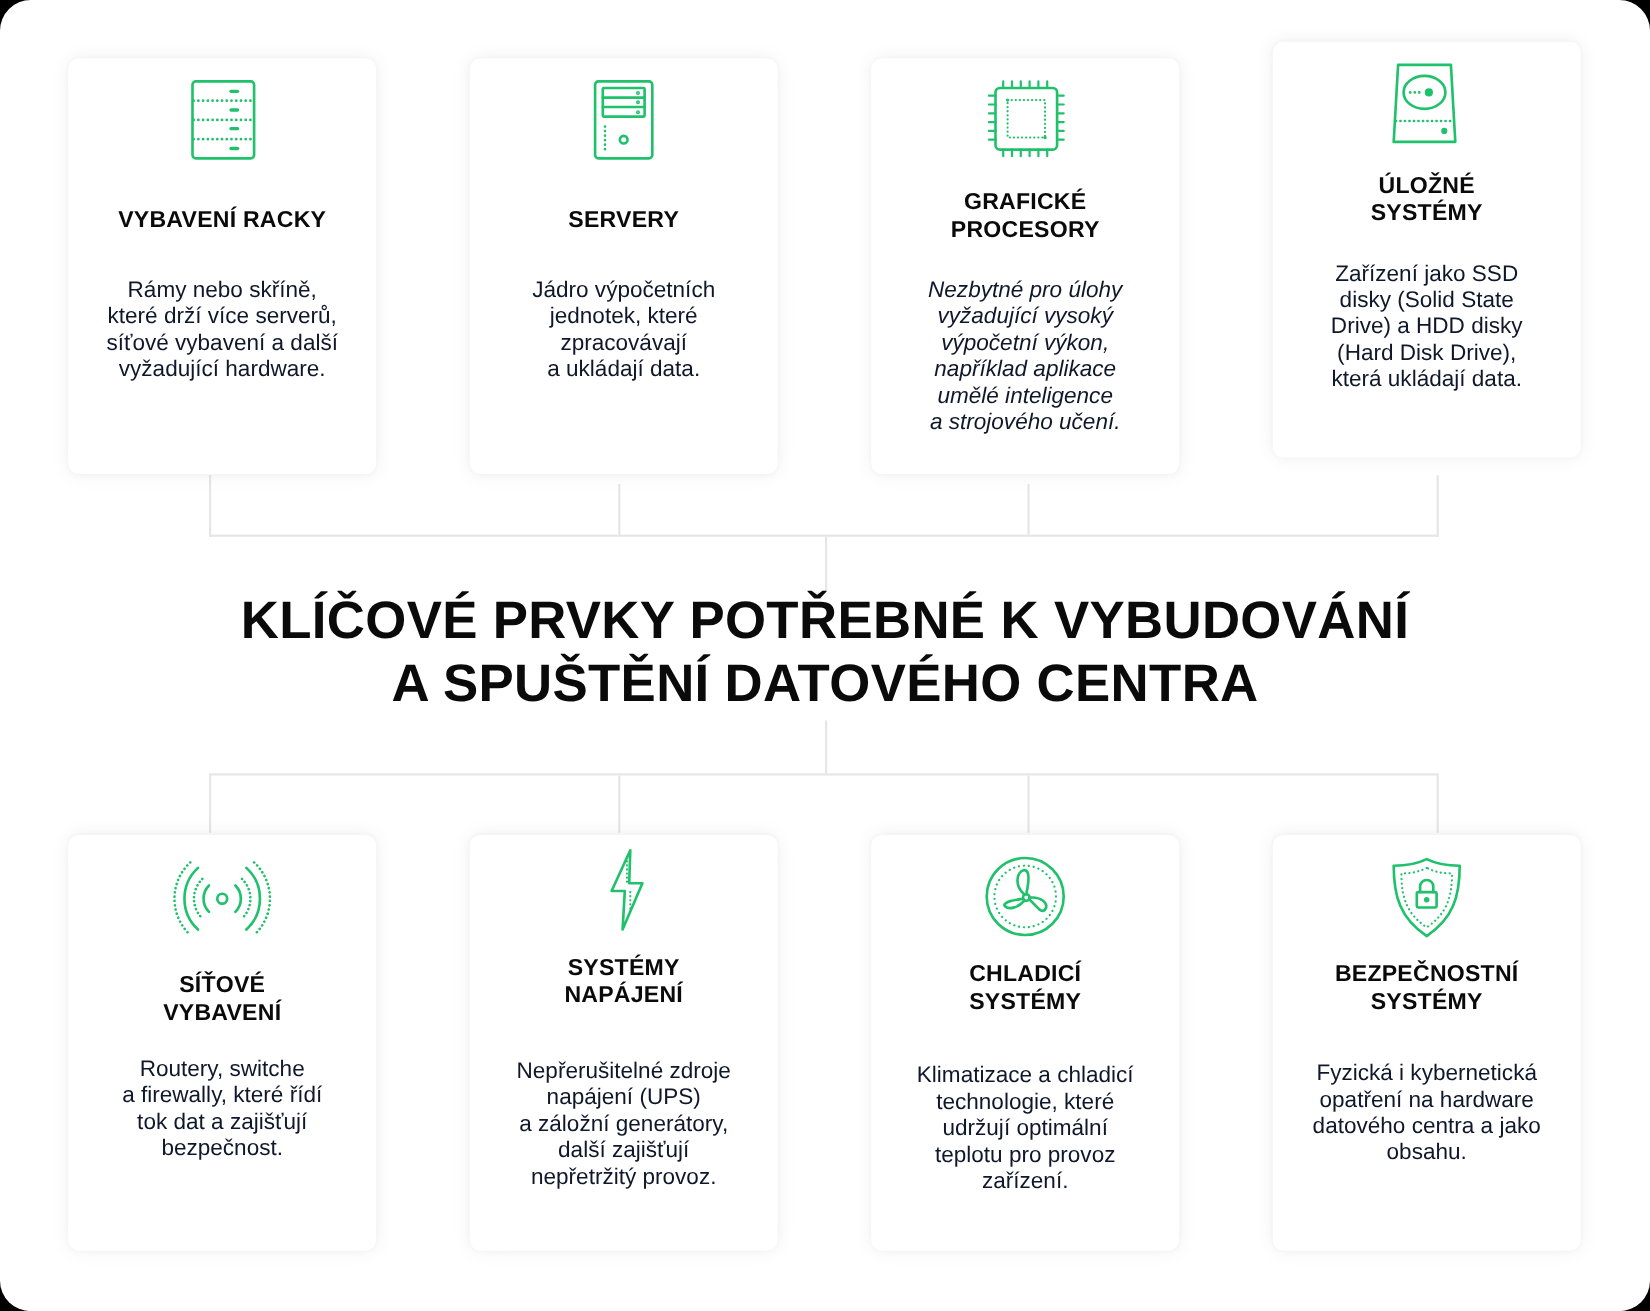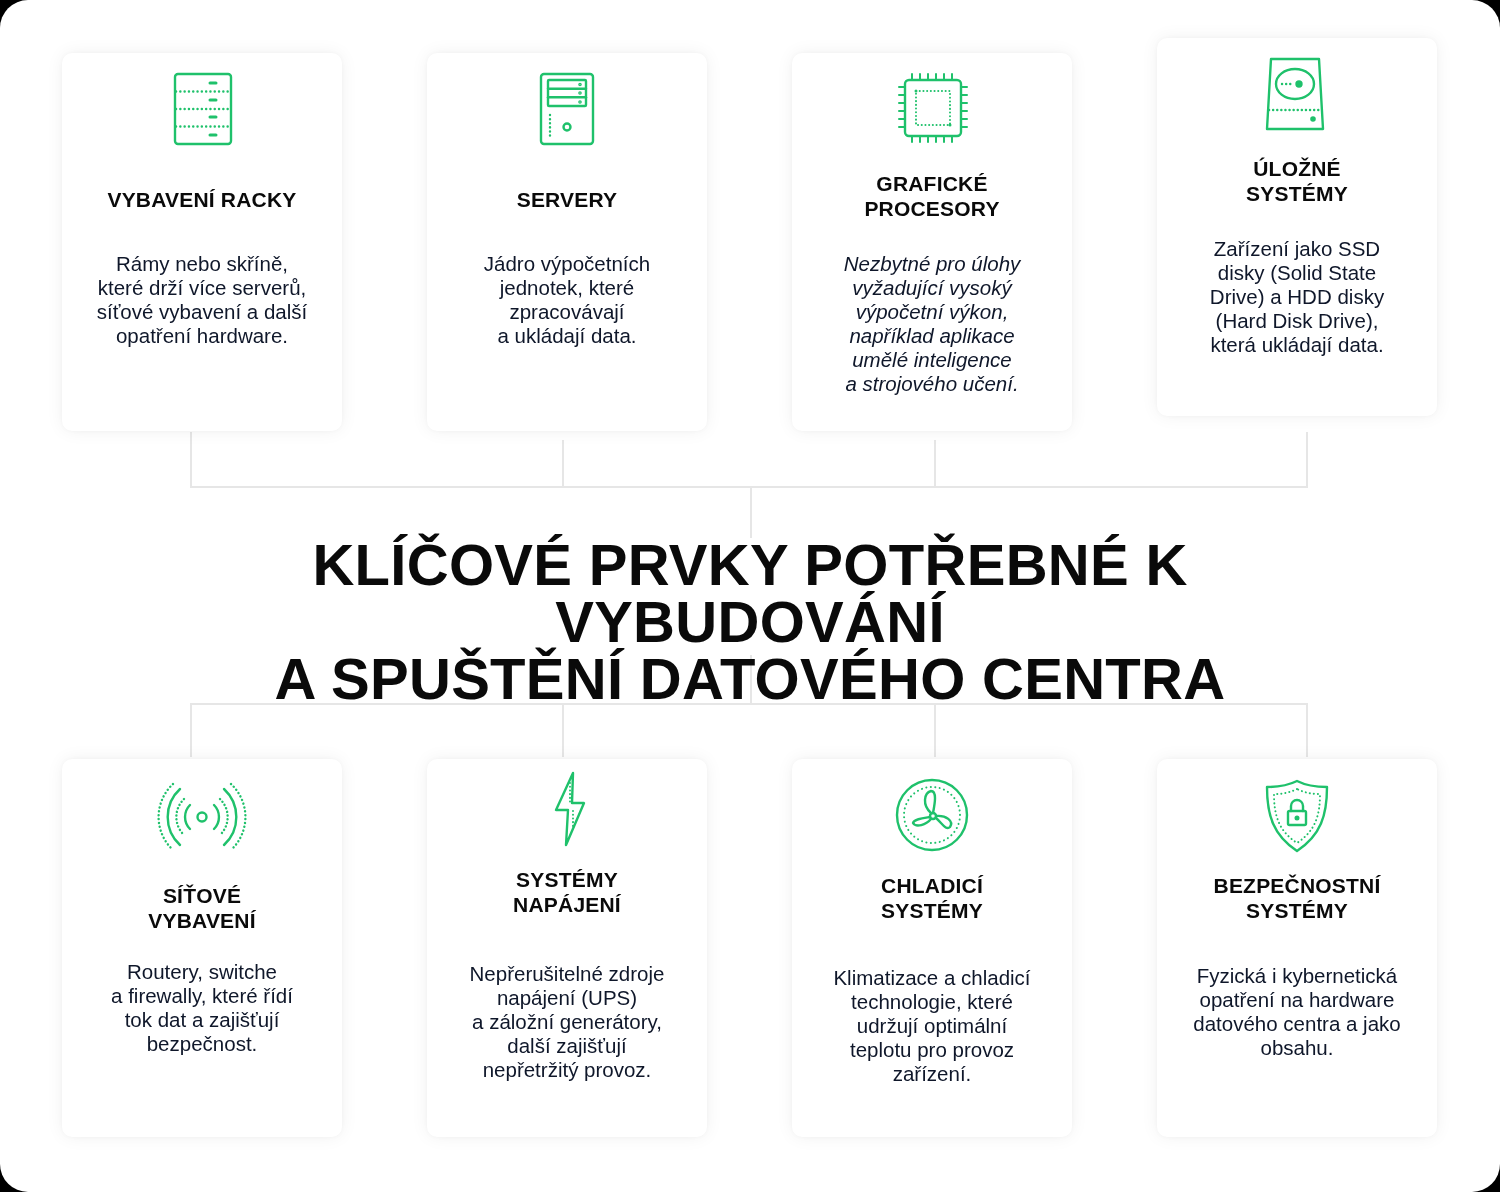--- a/index.html
+++ b/index.html
@@ -4,21 +4,21 @@
 <style>
   html, body { margin:0; padding:0; background:#000; }
   body { width:1500px; height:1192px; position:relative; overflow:hidden; font-family:"Liberation Sans", "DejaVu Sans", sans-serif; }
   .canvas { position:absolute; left:0; top:0; width:1500px; height:1192px; background:#ffffff; border-radius:28px; overflow:hidden; }
   .card { position:absolute; width:280px; height:378px; background:#ffffff; border-radius:10px;
           box-shadow:0 0 18px rgba(0,0,0,0.06), 0 0 4px rgba(0,0,0,0.03); text-align:center; }
   .card .icon { position:absolute; left:50%; transform:translateX(-50%); top:16px; width:80px; height:80px; }
   .card .title { position:absolute; left:10px; right:10px; font-weight:bold; font-size:21px; line-height:25px; color:#0a0a0a; letter-spacing:0.2px; }
   .card .desc { position:absolute; left:14px; right:14px; font-size:20.5px; line-height:24px; color:#0f172a; }
   .line { position:absolute; background:#e6e6e6; }
-  .main-title { position:absolute; left:150px; right:150px; top:536px; text-align:center; font-weight:bold; font-size:58px; line-height:57px; color:#0a0a0a; letter-spacing:0.3px; }
+  .main-title { position:absolute; left:150px; right:150px; top:536px; text-align:center; font-weight:bold; font-size:48px; line-height:57px; color:#0a0a0a; letter-spacing:0.3px; }
   svg { display:block; }
 </style>
 </head>
 <body>
 
 <div class="canvas">
 
   <div class="line" style="left:190px;top:432px;width:2px;height:56px;"></div>
   <div class="line" style="left:562px;top:440px;width:2px;height:48px;"></div>
   <div class="line" style="left:934px;top:440px;width:2px;height:48px;"></div>
@@ -49,21 +49,21 @@
         <line x1="48" y1="31" x2="54" y2="31" stroke-width="3"></line>
         <line x1="48" y1="48" x2="54" y2="48" stroke-width="3"></line>
         <line x1="48" y1="66" x2="54" y2="66" stroke-width="3"></line>
       </svg>
     </div>
     <div class="title" style="top:134px;">VYBAVENÍ RACKY</div>
     <div class="desc" style="top:199px;">
       <div>Rámy nebo skříně,</div>
       <div>které drží více serverů,</div>
       <div>síťové vybavení a další</div>
-      <div>opatření hardware.</div>
+      <div>vyžadující hardware.</div>
     </div>
   </div>
 
   <div class="card" style="left:427px;top:53px;">
     <div class="icon">
       <svg width="80" height="80" viewBox="0 0 80 80" fill="none" stroke="#1fc16b" stroke-width="2.4" stroke-linecap="round">
         <rect x="14" y="5" width="52" height="70" rx="3"></rect>
         <rect x="21" y="11" width="38" height="26" rx="1"></rect>
         <line x1="21" y1="19.7" x2="59" y2="19.7"></line>
         <line x1="21" y1="28.3" x2="59" y2="28.3"></line>

